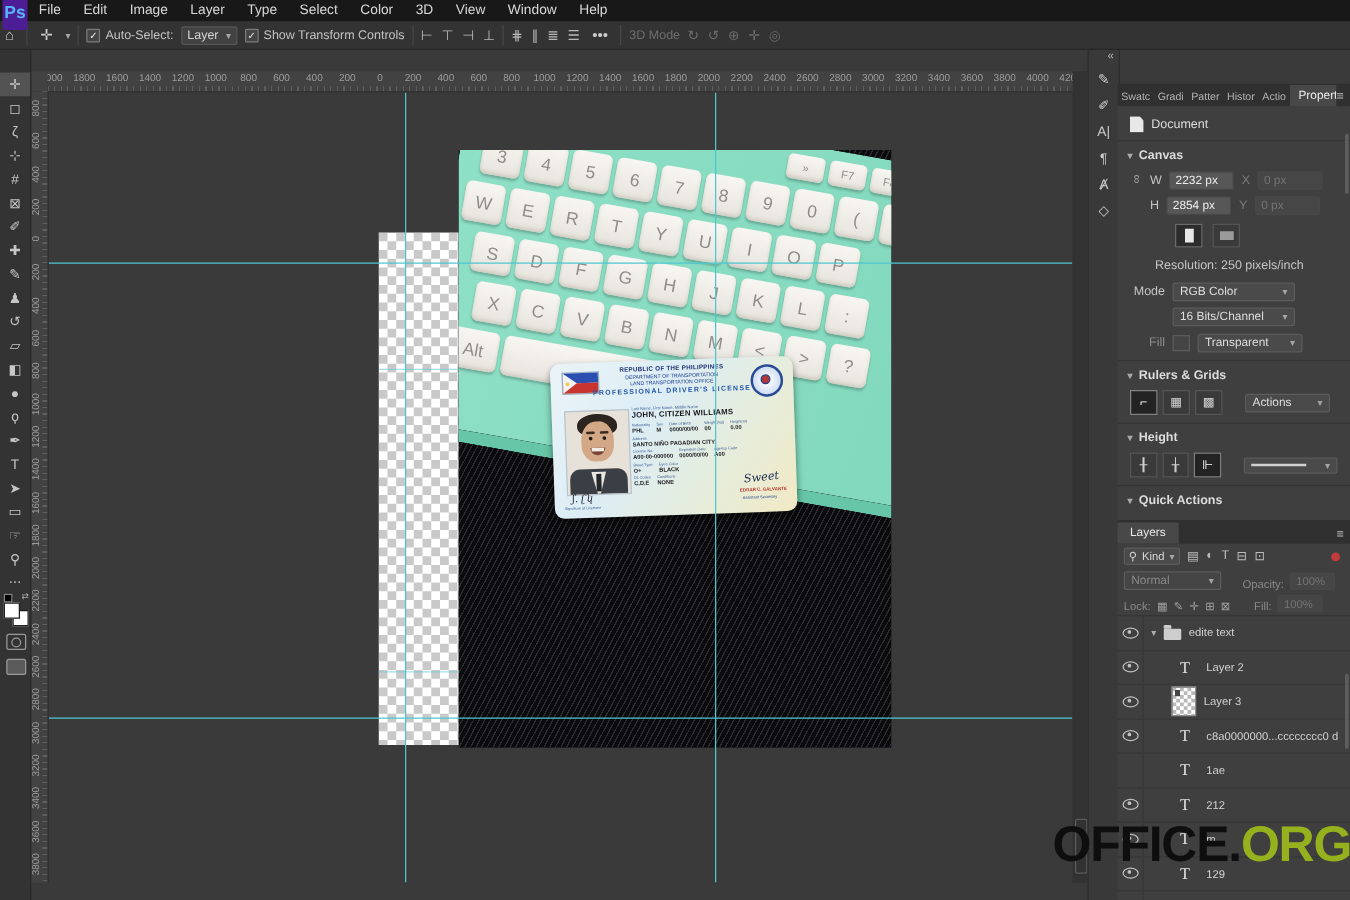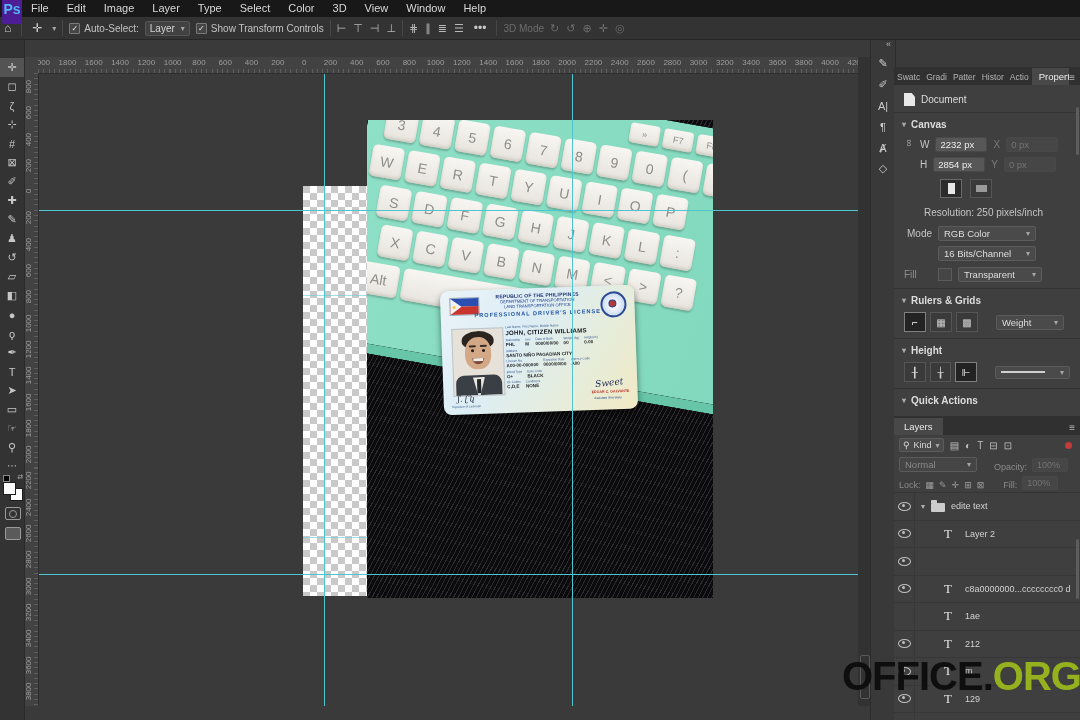--- a/index.html
+++ b/index.html
@@ -689,38 +689,38 @@
         </span>
       </div>
       <div class="prow" style="margin-top:5px">
         <span class="plabel" style="width:28px"></span>
         <span class="pselect" style="width:86px">
           <span>16 Bits/Channel</span>
           <span class="drop-arrow">▾</span>
         </span>
       </div>
       <div class="prow" style="margin-top:6px">
-        <span class="plabel" style="width:28px;color:#8d8d8d">Fill</span>
+        <span class="plabel" style="width:28px;text-align:right;color:#8d8d8d">Fill</span>
         <span style="width:12px;height:11px;background:#454545;border:1px solid #5b5b5b"></span>
         <span class="pselect" style="width:72px">
           <span>Transparent</span>
           <span class="drop-arrow">▾</span>
         </span>
       </div>
       <div class="pdivider"></div>
       <div class="sec-hd">
         <span class="sec-chev">▾</span>
         <span>Rulers &amp; Grids</span>
       </div>
       <div class="prow" style="margin-top:6px;gap:4px">
         <span class="icobtn on">⌐</span>
         <span class="icobtn">▦</span>
         <span class="icobtn">▩</span>
         <span class="pselect" style="width:56px;margin-left:14px">
-          <span>Weight</span>
+          <span>Actions</span>
           <span class="drop-arrow">▾</span>
         </span>
       </div>
       <div class="pdivider"></div>
       <div class="sec-hd">
         <span class="sec-chev">▾</span>
         <span>Height</span>
       </div>
       <div class="prow" style="margin-top:6px;gap:4px">
         <span class="icobtn">╂</span>
@@ -802,20 +802,25 @@
 
             <span class="tthumb">T</span>
 
             <span class="lname">Layer 2</span>
           </div>
         </div>
           <div class="lrow indent">
           <div class="eyecell">
             <span class="eye"></span>
           </div>
+          <div class="lcontent">
+
+            <span class="pthumb"></span>
+            <span class="lname">Layer 3</span>
+          </div>
         </div>
           <div class="lrow indent">
           <div class="eyecell">
             <span class="eye"></span>
           </div>
           <div class="lcontent">
 
             <span class="tthumb">T</span>
 
             <span class="lname">c8a0000000...cccccccc0 d</span>

